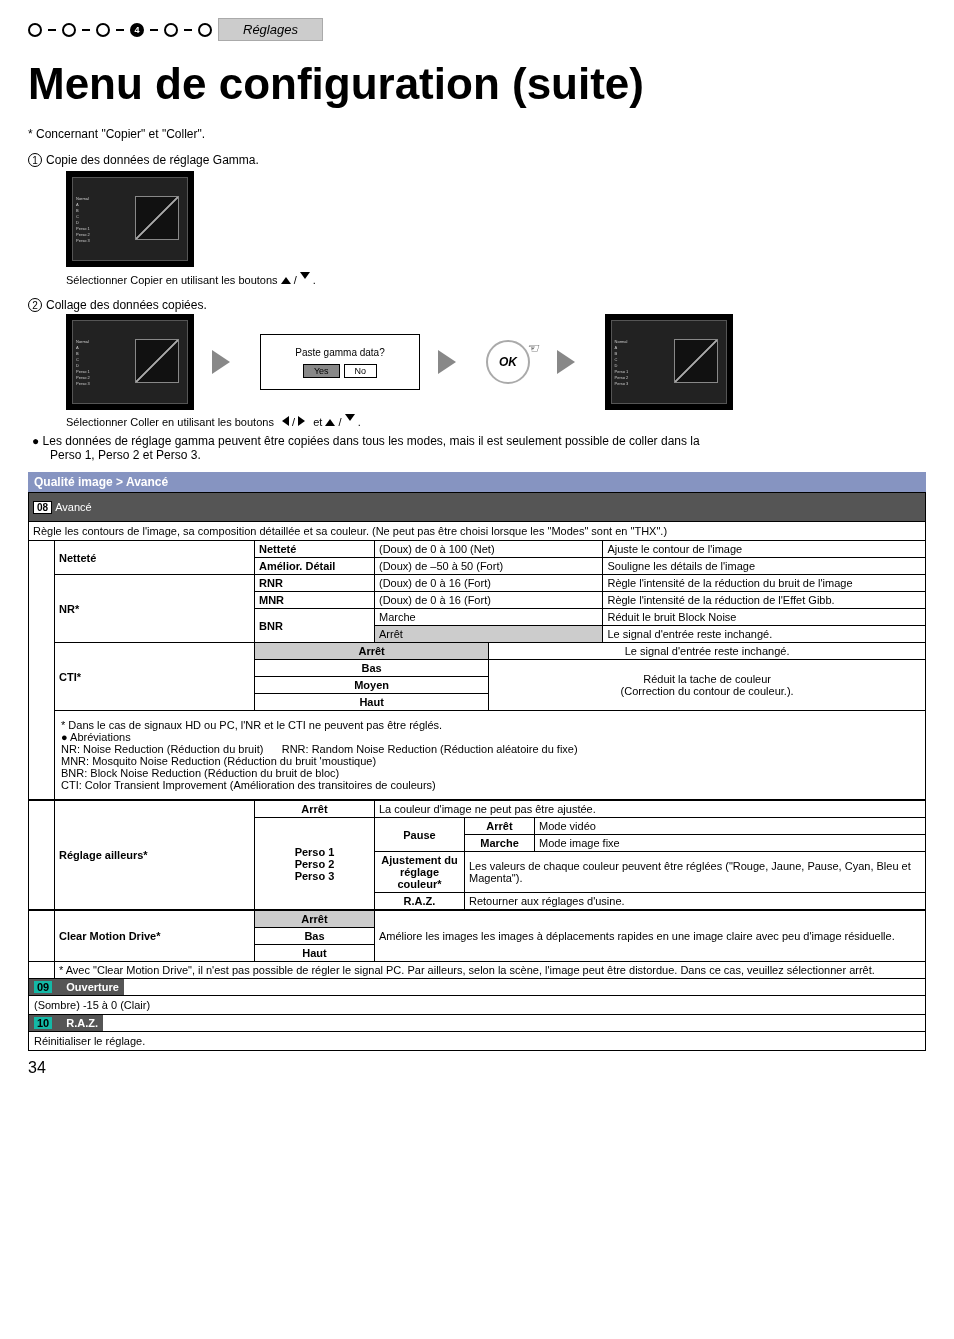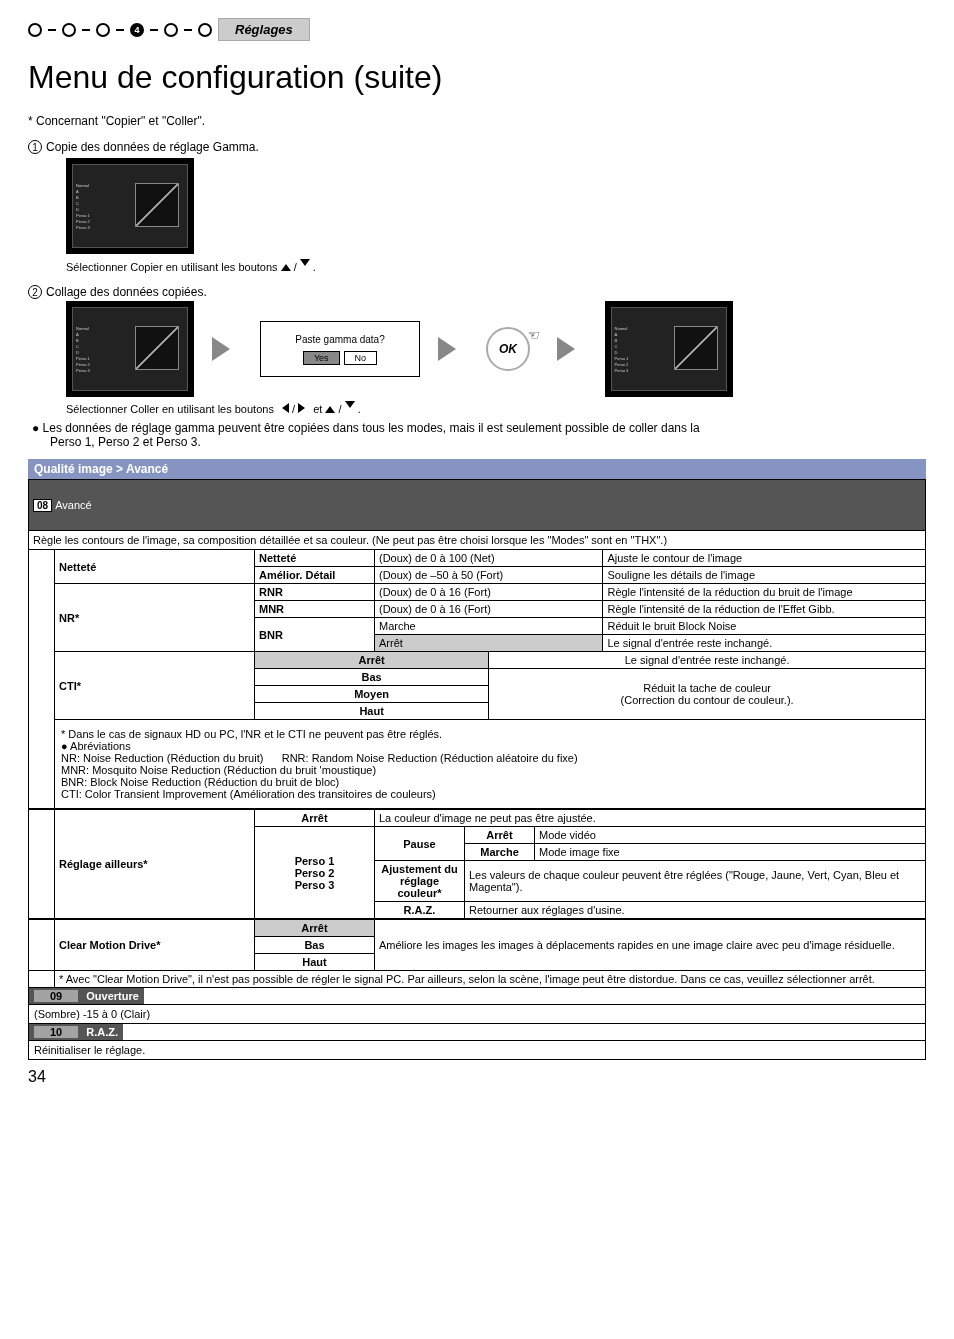--- a/index.html
+++ b/index.html
@@ -1,22 +1,22 @@
 <!DOCTYPE html>
 <html><head>
 <meta charset="utf-8">
 <style>
   * { box-sizing: border-box; margin: 0; padding: 0; }
   body { font-family: Arial, Helvetica, sans-serif; background: #fff; color: #000; width: 954px; margin: 0 auto; padding: 18px 28px; font-size: 12px; }
   .header-bar { display: flex; align-items: center; gap: 6px; margin-bottom: 18px; }
   .circle { width: 14px; height: 14px; border: 2px solid #000; border-radius: 50%; display: inline-block; }
   .circle.filled { background: #000; color: #fff; font-size: 9px; font-weight: bold; display: inline-flex; align-items: center; justify-content: center; }
   .dash { width: 8px; height: 2px; background: #000; }
-  .tab-label { background: #ccc; padding: 3px 16px; font-weight: bold; font-style: italic; font-size: 13px; border: 1px solid #aaa; }
-  h1 { font-size: 32px; font-weight: normal; margin-bottom: 18px; }
+  .tab-label { background: #ccc; padding: 3px 24px; font-weight: normal; font-style: italic; font-size: 13px; border: 1px solid #aaa; }
+  h1 { font-size: 44px; font-weight: bold; margin-bottom: 18px; }
   .intro { font-size: 12px; margin-bottom: 4px; }
   .step { font-size: 12px; margin-bottom: 2px; margin-top: 12px; }
   .step-num { display: inline-block; width: 14px; height: 14px; border: 1.5px solid #000; border-radius: 50%; font-size: 10px; text-align: center; line-height: 13px; margin-right: 4px; }
   .thumb { width: 128px; height: 96px; background: #000; display: inline-block; margin: 2px 0 2px 38px; position: relative; }
   .thumb-inner { position: absolute; inset: 6px; border: 1px solid #555; background: #222; }
   .thumb-row { position: absolute; left: 3px; top: 18px; font-size: 4px; color: #ccc; line-height: 6px; }
   .thumb-curve { position: absolute; right: 8px; top: 18px; width: 44px; height: 44px; border: 1px solid #888; background: #111; }
   .thumb-curve::after { content: ""; position: absolute; inset: 0; background: linear-gradient(135deg, transparent 48%, #aaa 49%, #aaa 51%, transparent 52%); }
   .caption { font-size: 11px; margin-left: 38px; margin-bottom: 6px; }
   .flow-row { display: flex; align-items: center; gap: 18px; margin-left: 38px; margin-bottom: 4px; }
@@ -28,39 +28,39 @@
   .ok-circle { width: 44px; height: 44px; border: 2px solid #aaa; border-radius: 50%; display: flex; align-items: center; justify-content: center; font-weight: bold; font-size: 12px; }
   .hand-icon { font-size: 14px; margin-left: -4px; }
   .triangle { display: inline-block; width: 0; height: 0; }
   .t-left { border: 5px solid transparent; border-right: 7px solid #000; }
   .t-right { border: 5px solid transparent; border-left: 7px solid #000; }
   .t-up { border: 5px solid transparent; border-bottom: 7px solid #000; }
   .t-down { border: 5px solid transparent; border-top: 7px solid #000; }
   .bullet { margin-left: 4px; margin-bottom: 8px; font-size: 12px; }
   .indent { margin-left: 18px; display: block; }
   .section-bar { background: #8694c1; color: #fff; font-weight: bold; padding: 3px 6px; font-size: 12px; margin-top: 10px; }
-  .sub-bar { background: #555; color: #fff; font-size: 11px; padding: 19px 4px; border: 1px solid #000; }
+  .sub-bar { background: #555; color: #fff; font-size: 11px; padding: 8px 4px; border: 1px solid #000; }
   .sub-bar .num { background: #fff; color: #000; padding: 0 3px; font-weight: bold; margin-right: 3px; font-size: 10px; border: 1px solid #000; }
   table { border-collapse: collapse; width: 100%; font-size: 11px; }
   table, td, th { border: 1px solid #000; }
   td { padding: 2px 4px; vertical-align: middle; }
   .desc-row td { text-align: justify; font-size: 11px; padding: 3px 4px; }
   .narrow { width: 26px; }
   .label-col { width: 200px; font-weight: bold; }
   .sub-col { width: 120px; font-weight: bold; }
   .val-col { width: 180px; }
   .center { text-align: center; }
   .gray { background: #ccc; }
   .notes { padding: 8px 6px; font-size: 11px; border: 1px solid #000; border-top: none; }
   .notes .dot::before { content: "● "; }
   .page-num { font-size: 16px; margin-top: 8px; }
   .bottom-bar { border: 1px solid #000; border-top: none; padding: 3px 5px; font-size: 11px; }
   .flag-row { display: flex; align-items: center; border: 1px solid #000; border-top: none; }
   .flag-row .left { background: #555; color: #fff; padding: 2px 5px; font-weight: bold; font-size: 11px; display: flex; align-items: center; }
-  .flag-row .left .wflag { background: #a3a3a3; color: #000; padding: 0 16px; margin-right: 8px; }
+  .flag-row .left .wflag { background: #14b8a6; color: #000; padding: 0 3px; margin-right: 14px; }
 </style>
 </head>
 <body>
 
 
 
 
 <div class="header-bar">
   <span class="circle"></span>
     <span class="dash"></span>
@@ -219,21 +219,21 @@
     <td rowspan="2" class="center" style="font-weight:bold;width:90px;">Pause</td>
     <td class="center" style="font-weight:bold;width:70px;">Arrêt</td>
     <td>Mode vidéo</td>
   </tr>
   <tr>
     <td class="center" style="font-weight:bold;">Marche</td>
     <td>Mode image fixe</td>
   </tr>
   <tr>
     <td class="center" style="font-weight:bold;">Ajustement du réglage couleur*</td>
-    <td colspan="2">Les valeurs de chaque couleur peuvent être réglées ("Rouge, Jaune, Vert, Cyan, Bleu et Magenta").</td>
+    <td colspan="2">Les valeurs de chaque couleur peuvent être réglées ("Rouge, Jaune, Pause, Cyan, Bleu et Magenta").</td>
   </tr>
   <tr>
     <td class="center" style="font-weight:bold;">R.A.Z.</td>
     <td colspan="2">Retourner aux réglages d'usine.</td>
   </tr>
 </tbody>
   </table>
 
 
 <table style="border-top:none;">

